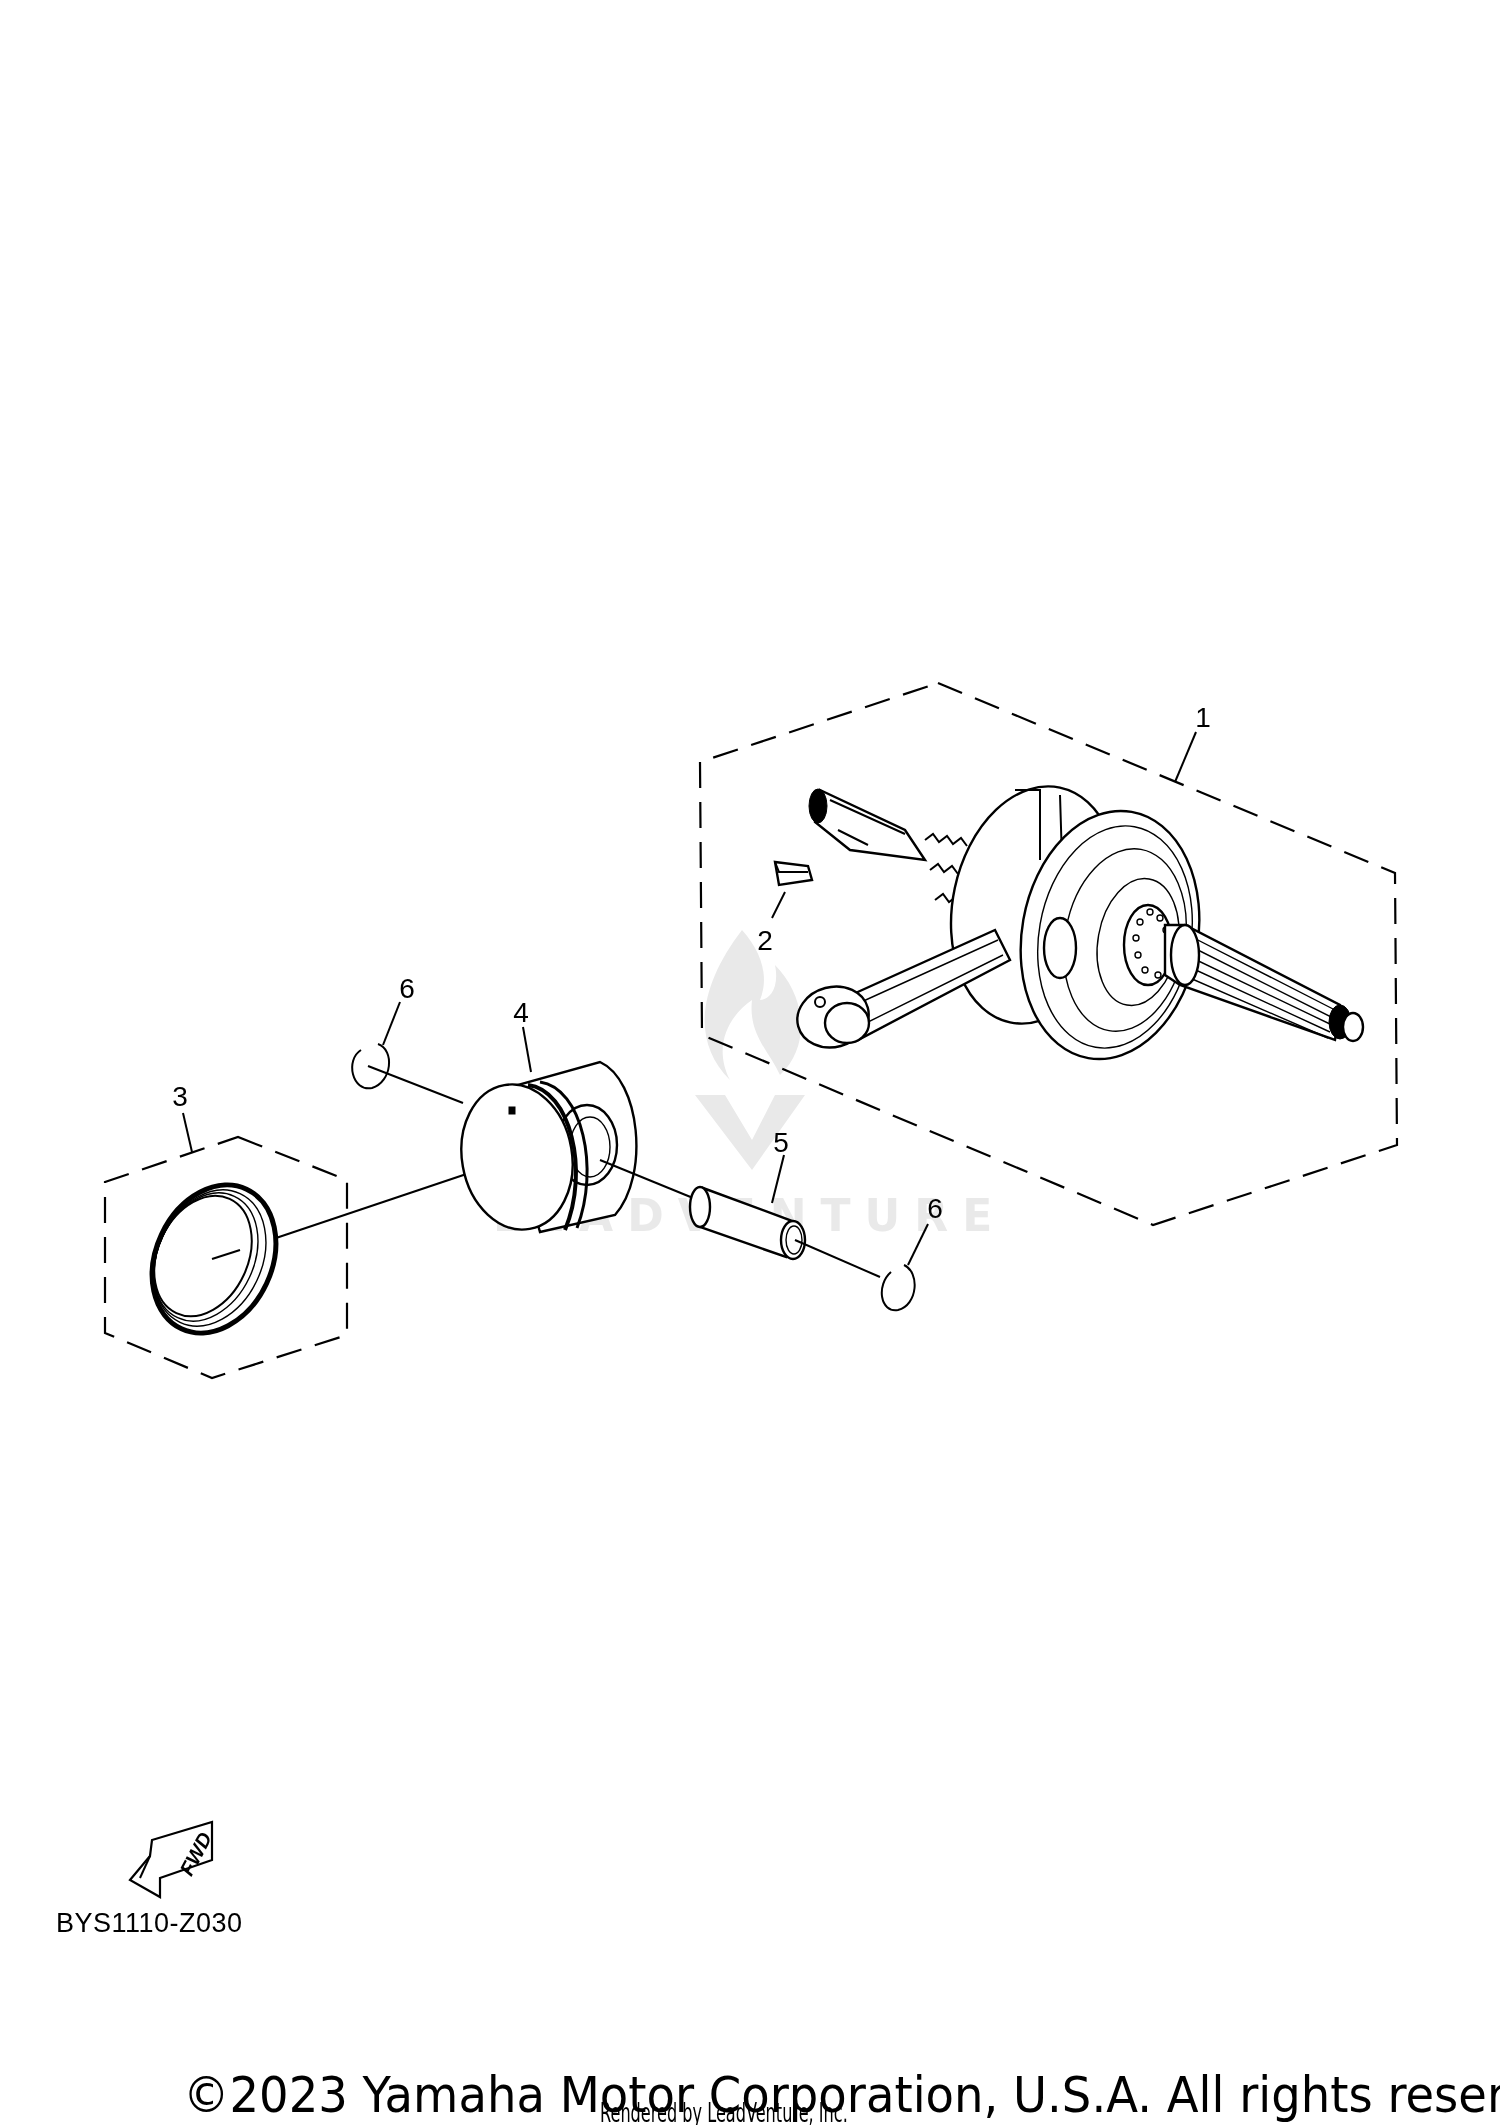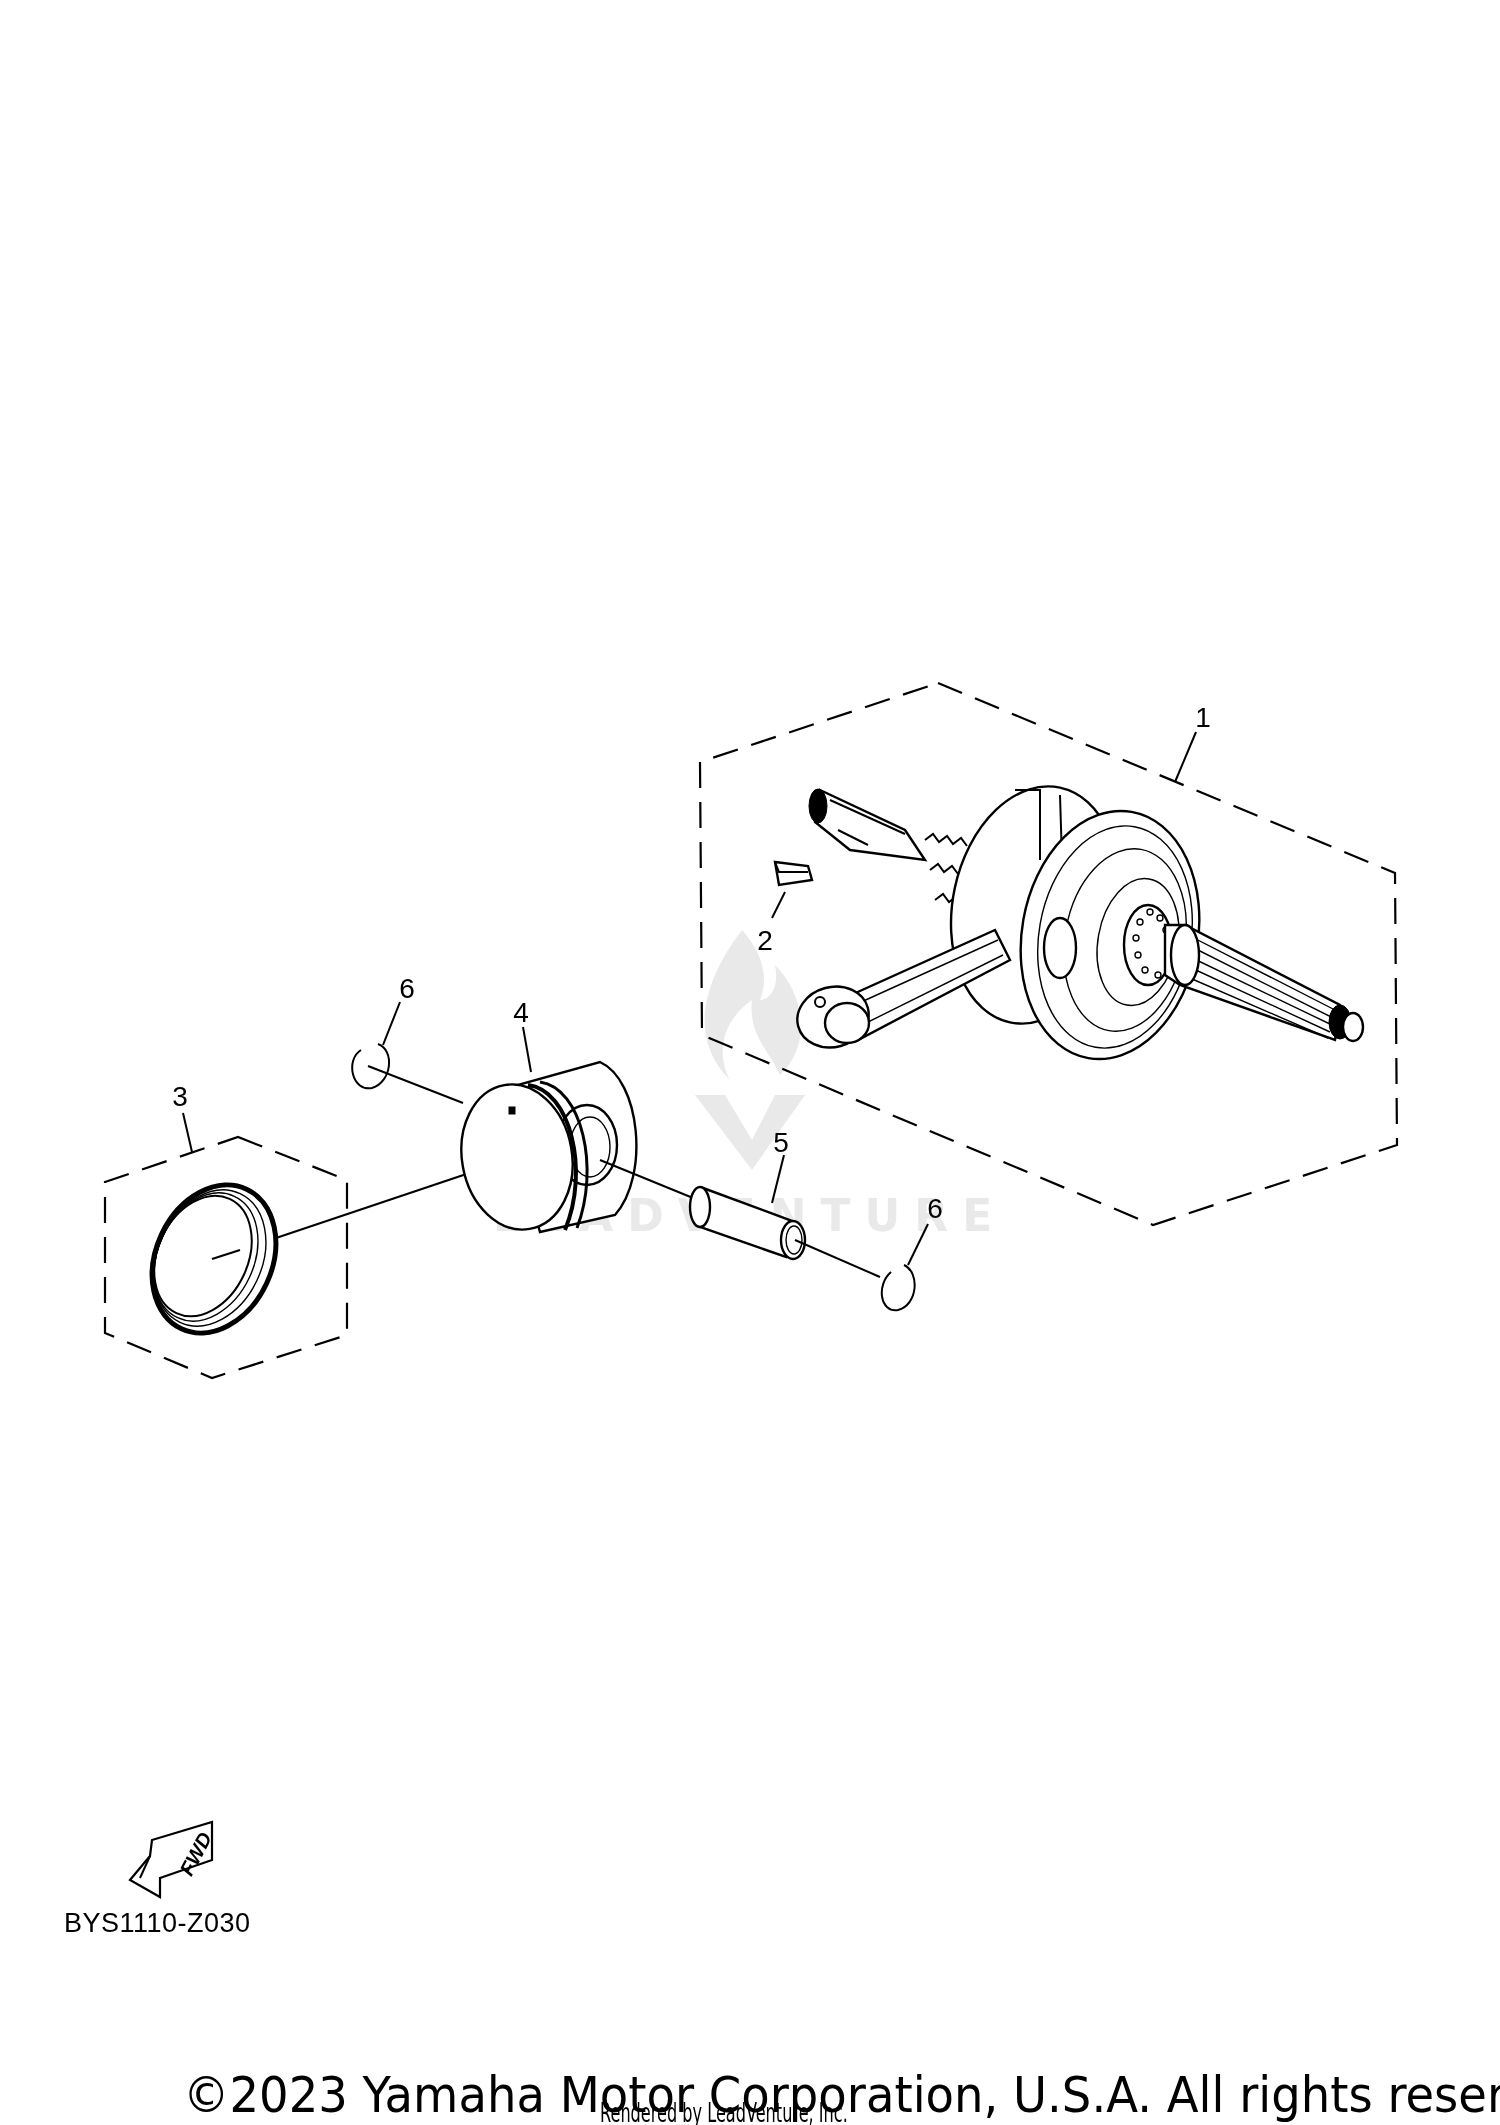--- a/index.html
+++ b/index.html
@@ -6,21 +6,21 @@
     body { width: 1500px; height: 2125px; position: relative; overflow: hidden; font-family: "Liberation Sans", sans-serif; }
     #diagram { position: absolute; left: 0; top: 0; width: 1500px; height: 2125px; }
     .callout { font-family: "Liberation Sans", sans-serif; font-size: 28px; fill: #000; }
     .dash { fill: none; stroke: #000; stroke-width: 2.2; stroke-dasharray: 26 14; }
     .ln { fill: none; stroke: #000; stroke-width: 2; }
     .thin { fill: none; stroke: #000; stroke-width: 1.4; }
     .part { fill: #fff; stroke: #000; stroke-width: 2.4; }
     .solid { fill: #000; stroke: #000; }
     .wm { fill: #e9e9e9; }
     .wm-text { font-family: "DejaVu Sans", sans-serif; font-size: 44px; font-weight: bold; fill: #e9e9e9; letter-spacing: 14px; }
-    .diagram-code { position: absolute; left: 64px; top: 1908px; font-family: "Liberation Sans", sans-serif; font-size: 27px; color: #000; letter-spacing: 0.5px; }
+    .diagram-code { position: absolute; left: 56px; top: 1908px; font-family: "Liberation Sans", sans-serif; font-size: 27px; color: #000; letter-spacing: 0.5px; }
     .copyright { position: absolute; left: 183px; top: 2066px; font-family: "DejaVu Sans", sans-serif; font-size: 50px; color: #000; white-space: nowrap; transform: scaleX(0.93); transform-origin: left top; }
     .rendered { position: absolute; left: 600px; top: 2098px; font-family: "DejaVu Sans", sans-serif; font-size: 26px; color: #000; white-space: nowrap; transform: scaleX(0.62); transform-origin: left top; }
   </style>
 </head>
 <body>
 
 <svg id="diagram" viewBox="0 0 1500 2125" xmlns="http://www.w3.org/2000/svg">
 
   <g>
     <path class="wm" d="M742 930 C700 985 690 1040 730 1080 C712 1045 730 1015 752 1000 C748 1035 770 1052 780 1075 C812 1045 805 995 775 965 C780 990 768 1000 760 1000 C770 975 760 950 742 930 Z"></path>

